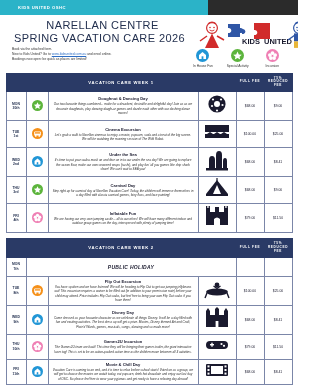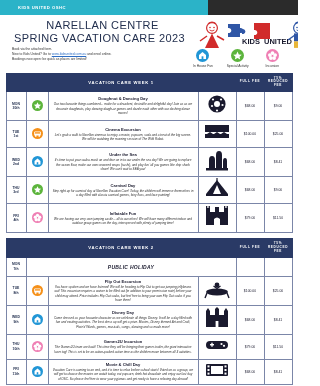--- a/index.html
+++ b/index.html
@@ -67,21 +67,21 @@
   <div class="topbar">
     <div class="topbar-left">
       <span class="topbar-brand">KIDS UNITED OSHC</span>
     </div>
     <div class="topbar-right"></div>
   </div>
 
   <div class="header">
     <div class="header-left">
       <div class="h-title1">NARELLAN CENTRE</div>
-      <div class="h-title2">SPRING VACATION CARE 2023</div>
+      <div class="h-title2">SPRING VACATION CARE 2026</div>
       <div class="h-sub">
         <div>Book via the attached form.</div>
         <div><span>New to Kids United? Go to </span><a href="#">www.kidsunited.com.au</a><span> and enrol online.</span></div>
         <div>Bookings now open: be quick as places are limited!</div>
       </div>
     </div>
 
     <div class="header-right">
       <div class="logo-wrap">
         <svg class="logo-svg" width="118" height="30" viewBox="0 0 118 30">

